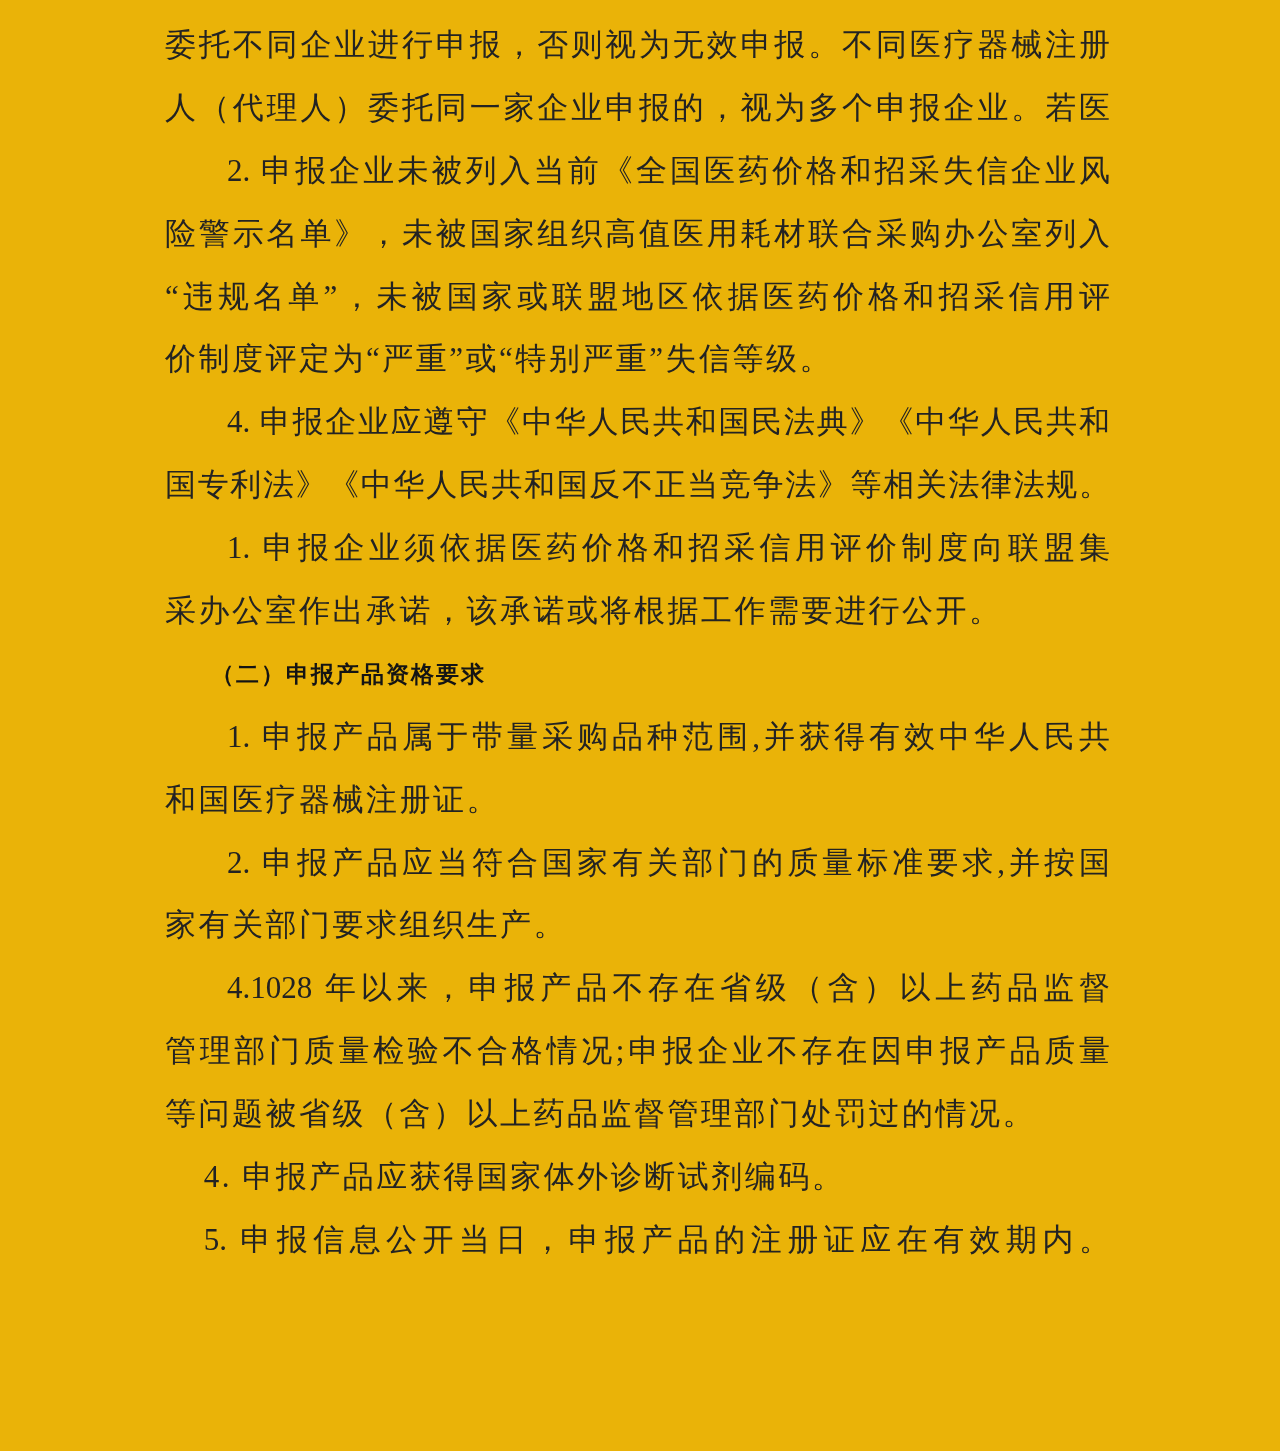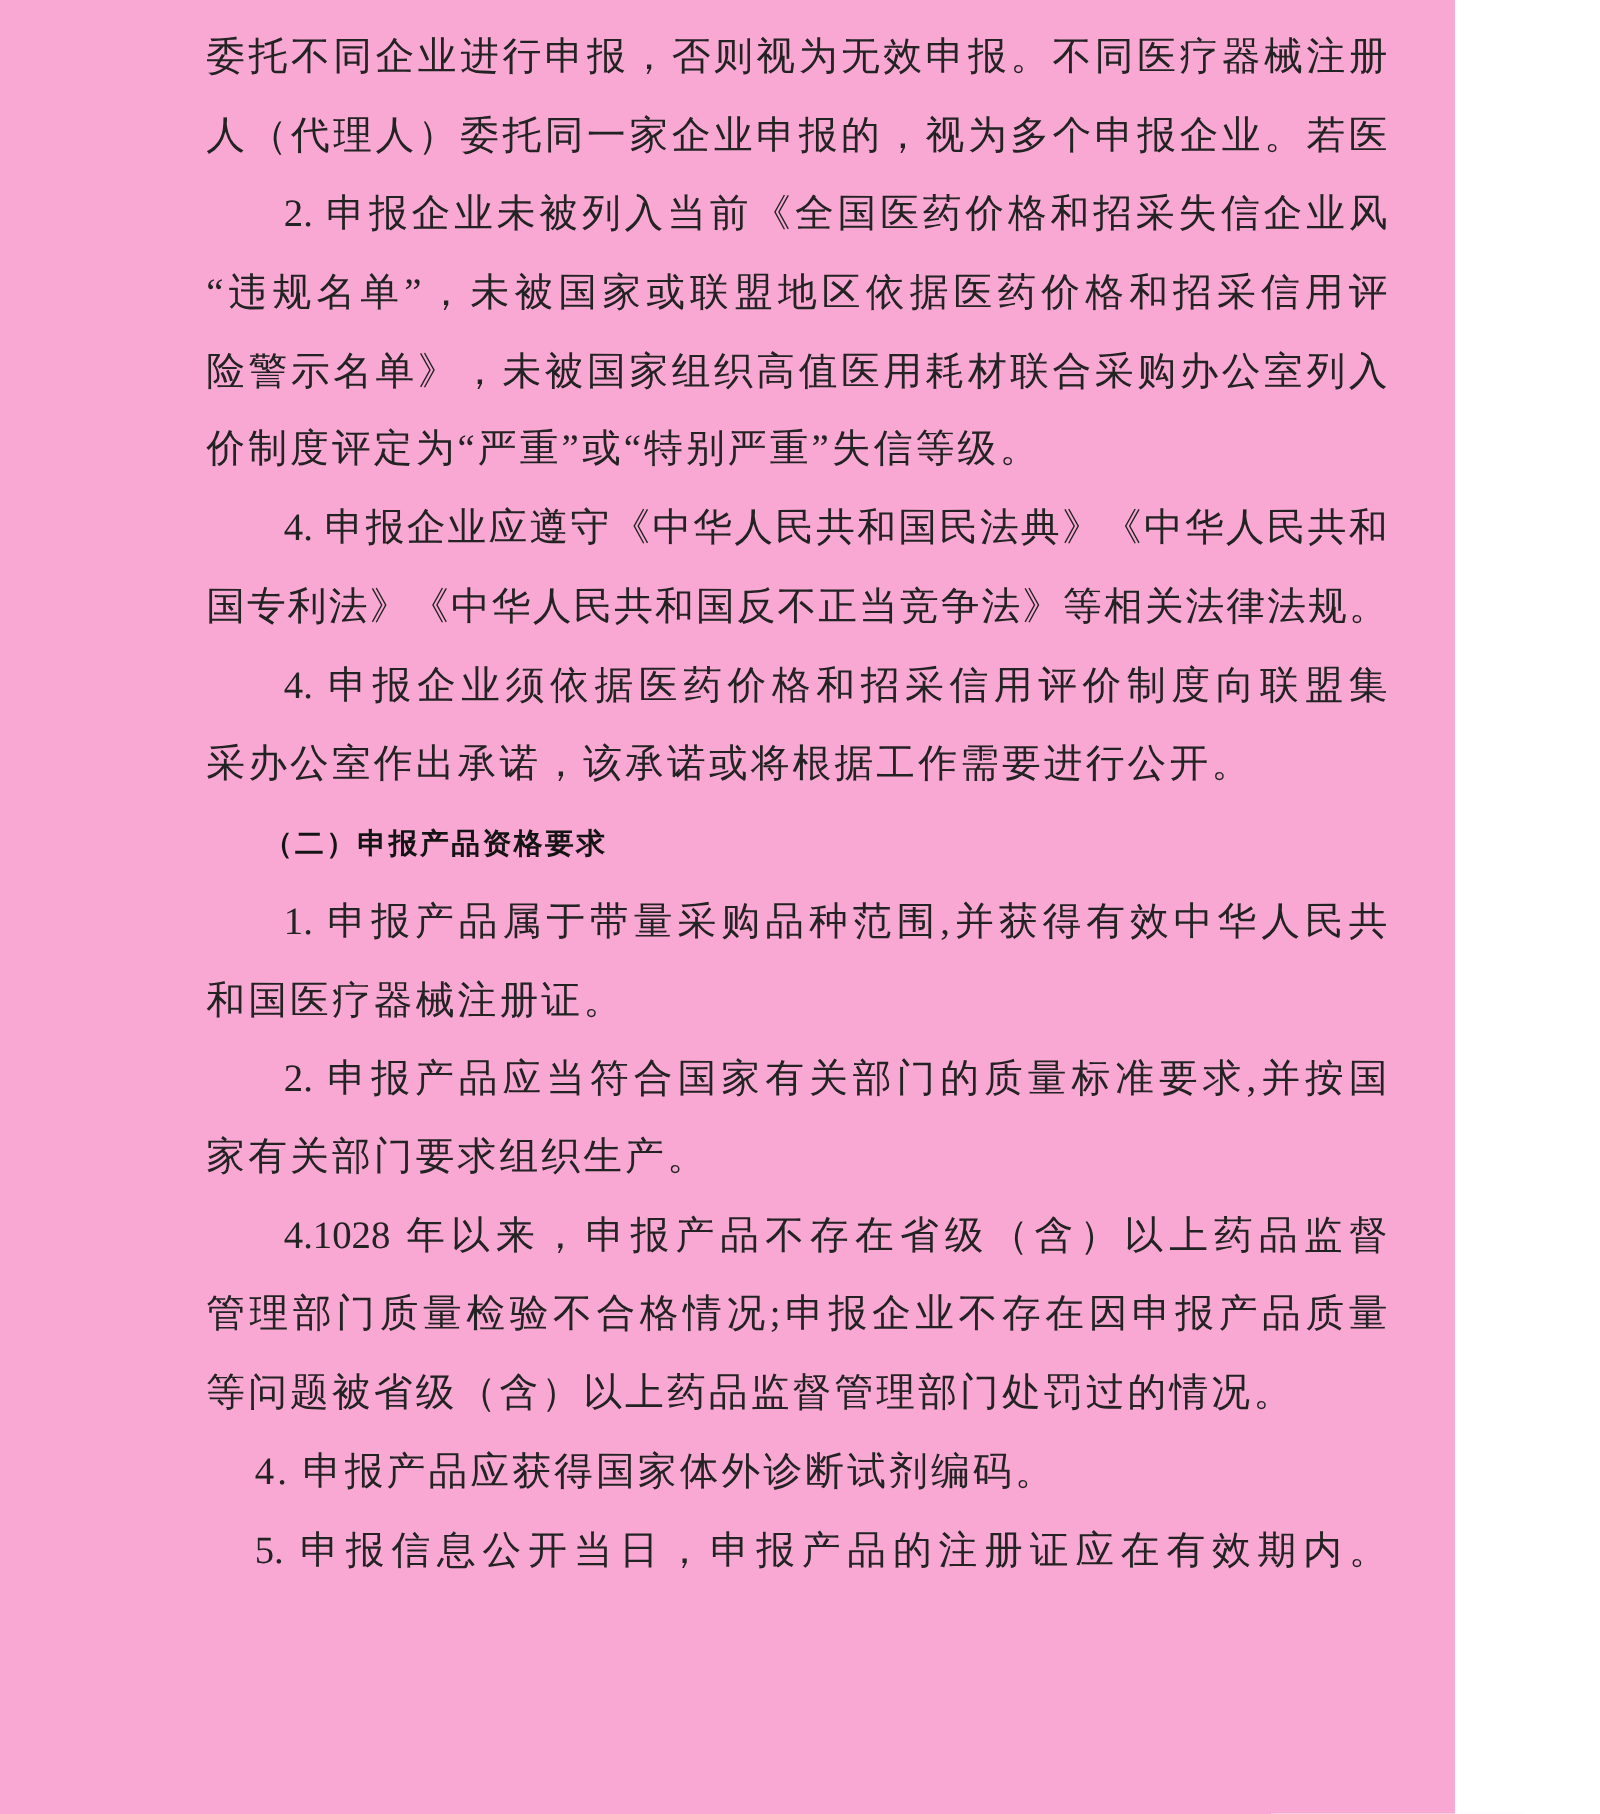--- a/index.html
+++ b/index.html
@@ -2,23 +2,23 @@
 <html><head>
 <meta charset="utf-8">
 <style>
   html, body {
     margin: 0;
     padding: 0;
     background: #ffffff;
   }
   .page {
     position: relative;
-    width: 1164px;
+    width: 1280px;
     height: 1451px;
-    background: #f9a8d4;
+    background: #eab308;
     overflow: hidden;
   }
   .text-block {
     position: absolute;
     left: 165px;
     top: 14px;
     width: 945px;
   }
   .line {
     height: 62.9px;
@@ -44,26 +44,26 @@
   }
 </style>
 </head>
 <body>
 
 <div class="page">
   <div class="text-block" id="text-block">
       <div class="line just" style="text-indent: 0em;">委托不同企业进行申报，否则视为无效申报。不同医疗器械注册</div>
       <div class="line just" style="text-indent: 0em;">人（代理人）委托同一家企业申报的，视为多个申报企业。若医</div>
       <div class="line just" style="text-indent: 2em;">2. 申报企业未被列入当前《全国医药价格和招采失信企业风</div>
+      <div class="line just" style="text-indent: 0em;">险警示名单》，未被国家组织高值医用耗材联合采购办公室列入</div>
       <div class="line just" style="text-indent: 0em;">“违规名单”，未被国家或联盟地区依据医药价格和招采信用评</div>
-      <div class="line just" style="text-indent: 0em;">险警示名单》，未被国家组织高值医用耗材联合采购办公室列入</div>
       <div class="line" style="text-indent: 0em;">价制度评定为“严重”或“特别严重”失信等级。</div>
       <div class="line just" style="text-indent: 2em;">4. 申报企业应遵守《中华人民共和国民法典》《中华人民共和</div>
       <div class="line just" style="text-indent: 0em;">国专利法》《中华人民共和国反不正当竞争法》等相关法律法规。</div>
-      <div class="line just" style="text-indent: 2em;">4. 申报企业须依据医药价格和招采信用评价制度向联盟集</div>
+      <div class="line just" style="text-indent: 2em;">1. 申报企业须依据医药价格和招采信用评价制度向联盟集</div>
       <div class="line" style="text-indent: 0em;">采办公室作出承诺，该承诺或将根据工作需要进行公开。</div>
       <div class="line heading" style="text-indent: 2em;">（二）申报产品资格要求</div>
       <div class="line just" style="text-indent: 2em;">1. 申报产品属于带量采购品种范围,并获得有效中华人民共</div>
       <div class="line" style="text-indent: 0em;">和国医疗器械注册证。</div>
       <div class="line just" style="text-indent: 2em;">2. 申报产品应当符合国家有关部门的质量标准要求,并按国</div>
       <div class="line" style="text-indent: 0em;">家有关部门要求组织生产。</div>
       <div class="line just" style="text-indent: 2em;">4.1028 年以来，申报产品不存在省级（含）以上药品监督</div>
       <div class="line just" style="text-indent: 0em;">管理部门质量检验不合格情况;申报企业不存在因申报产品质量</div>
       <div class="line" style="text-indent: 0em;">等问题被省级（含）以上药品监督管理部门处罚过的情况。</div>
       <div class="line" style="text-indent: 1.25em;">4. 申报产品应获得国家体外诊断试剂编码。</div>

